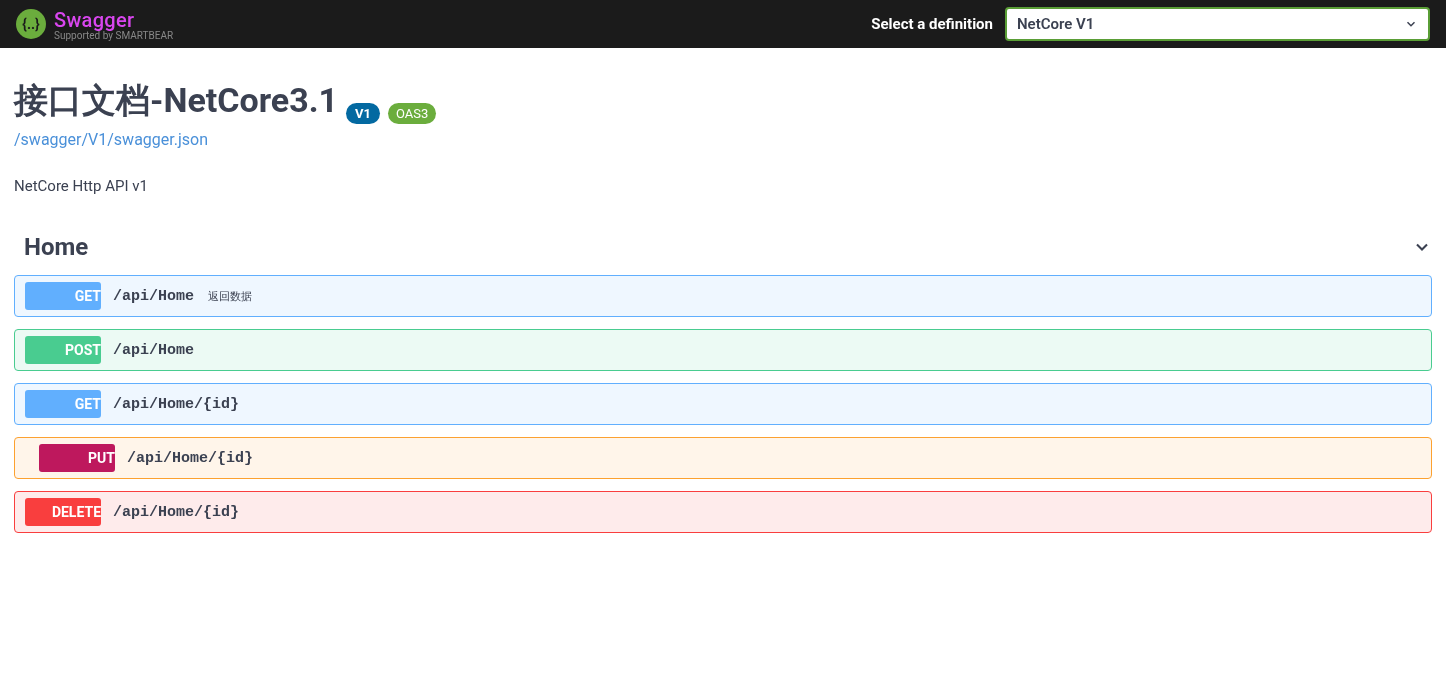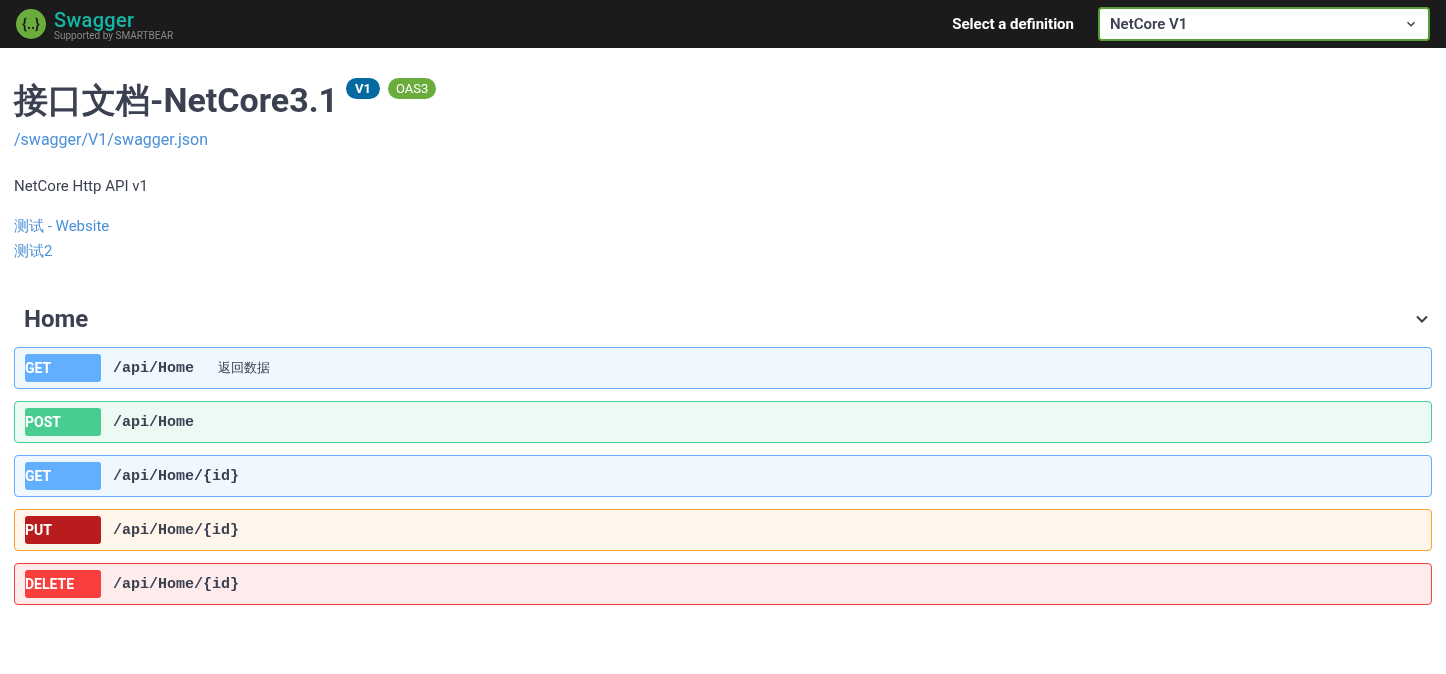--- a/index.html
+++ b/index.html
@@ -18,43 +18,43 @@
     align-items: center;
     gap: 8px;
   }
   .swagger-icon {
     width: 30px; height: 30px;
     background: #6BAD3D;
     border-radius: 50%;
     display: flex; align-items: center; justify-content: center;
     color: #1b1b1b; font-weight: bold; font-size: 14px;
   }
-  .swagger-text { color: #14b8a6; font-size: 20px; font-weight: 500; letter-spacing: 0.3px; }
+  .swagger-text { color: #d946ef; font-size: 20px; font-weight: 500; letter-spacing: 0.3px; }
   .smartbear { color: #888; font-size: 10px; display: block; text-align: left; margin-top: -2px; }
   
-  .definition-container { display: flex; align-items: center; gap: 24px; }
+  .definition-container { display: flex; align-items: center; gap: 12px; }
   .definition-label { color: #fff; font-weight: 700; font-size: 15px; }
   .definition-select {
-    width: 332px;
+    width: 425px;
     height: 34px;
     border: 2px solid #5a9e36;
     border-radius: 4px;
     padding: 0 10px;
     background: #fff;
     display: flex;
     align-items: center;
     justify-content: space-between;
     cursor: pointer;
     font-size: 15px;
     font-weight: 600;
     color: #3b4151;
   }
   
   .info-container { padding: 30px 14px 20px 14px; }
-  .title-row { display: flex; align-items: flex-start; gap: 8px; margin-bottom: 6px; }
+  .title-row { display: flex; align-items: flex-end; gap: 8px; margin-bottom: 6px; }
   .api-title { font-size: 34px; font-weight: 700; color: #3b4151; }
   .version-badge {
     background: #0369a1;
     color: #fff;
     font-size: 13px;
     font-weight: 700;
     border-radius: 50px;
     padding: 3px 9px;
   }
   .oas-badge {
@@ -87,40 +87,40 @@
     padding: 6px 10px;
     cursor: pointer;
   }
   .opblock-get { background: rgba(97,175,254,0.1); border: 1px solid #61affe; }
   .opblock-post { background: rgba(73,204,144,0.1); border: 1px solid #49cc90; }
   .opblock-put { background: rgba(252,161,48,0.1); border: 1px solid #fca130; }
   .opblock-delete { background: rgba(249,62,62,0.1); border: 1px solid #f93e3e; }
   
   .method-badge {
     min-width: 76px;
-    text-align: left;
+    text-align: right;
     color: #fff;
     font-weight: 700;
     font-size: 14px;
     border-radius: 3px;
     padding: 6px 0;
   }
   .method-get { background: #61affe; }
   .method-post { background: #49cc90; }
-  .method-put { background: #b91c1c; }
+  .method-put { background: #be185d; margin-left: 14px; }
   .method-delete { background: #f93e3e; }
   
   .path {
     font-family: "Courier New", monospace;
     font-weight: 700;
     font-size: 15px;
     color: #3b4151;
     margin-left: 12px;
   }
-  .summary { font-size: 13px; color: #3b4151; margin-left: 24px; }
+  .summary { font-size: 11px; color: #3b4151; margin-left: 14px; }
 </style>
 </head>
 <body>
 
 <div class="topbar">
   <div class="swagger-logo">
     <div class="swagger-icon">{..}</div>
     <div>
       <div class="swagger-text">Swagger</div>
       <span class="smartbear">Supported by SMARTBEAR</span>
@@ -138,24 +138,20 @@
 </div>
 
 <div class="info-container">
   <div class="title-row">
     <h2 class="api-title">接口文档-NetCore3.1</h2>
     <span class="version-badge">V1</span>
     <span class="oas-badge">OAS3</span>
   </div>
   <a href="#" class="spec-link">/swagger/V1/swagger.json</a>
   <div class="description">NetCore Http API v1</div>
-  <div class="contact-links">
-    <a href="#" class="contact-link">测试 - Website</a>
-    <a href="#" class="contact-link">测试2</a>
-  </div>
 </div>
 
 <div class="tag-section">
   <div class="tag-header">
     <span class="tag-name">Home</span>
     <svg class="chevron" viewBox="0 0 24 24" fill="none" stroke="#3b4151" stroke-width="2.5">
         <polyline points="6 9 12 15 18 9"></polyline>
       </svg>
   </div>
   <div id="operations">

